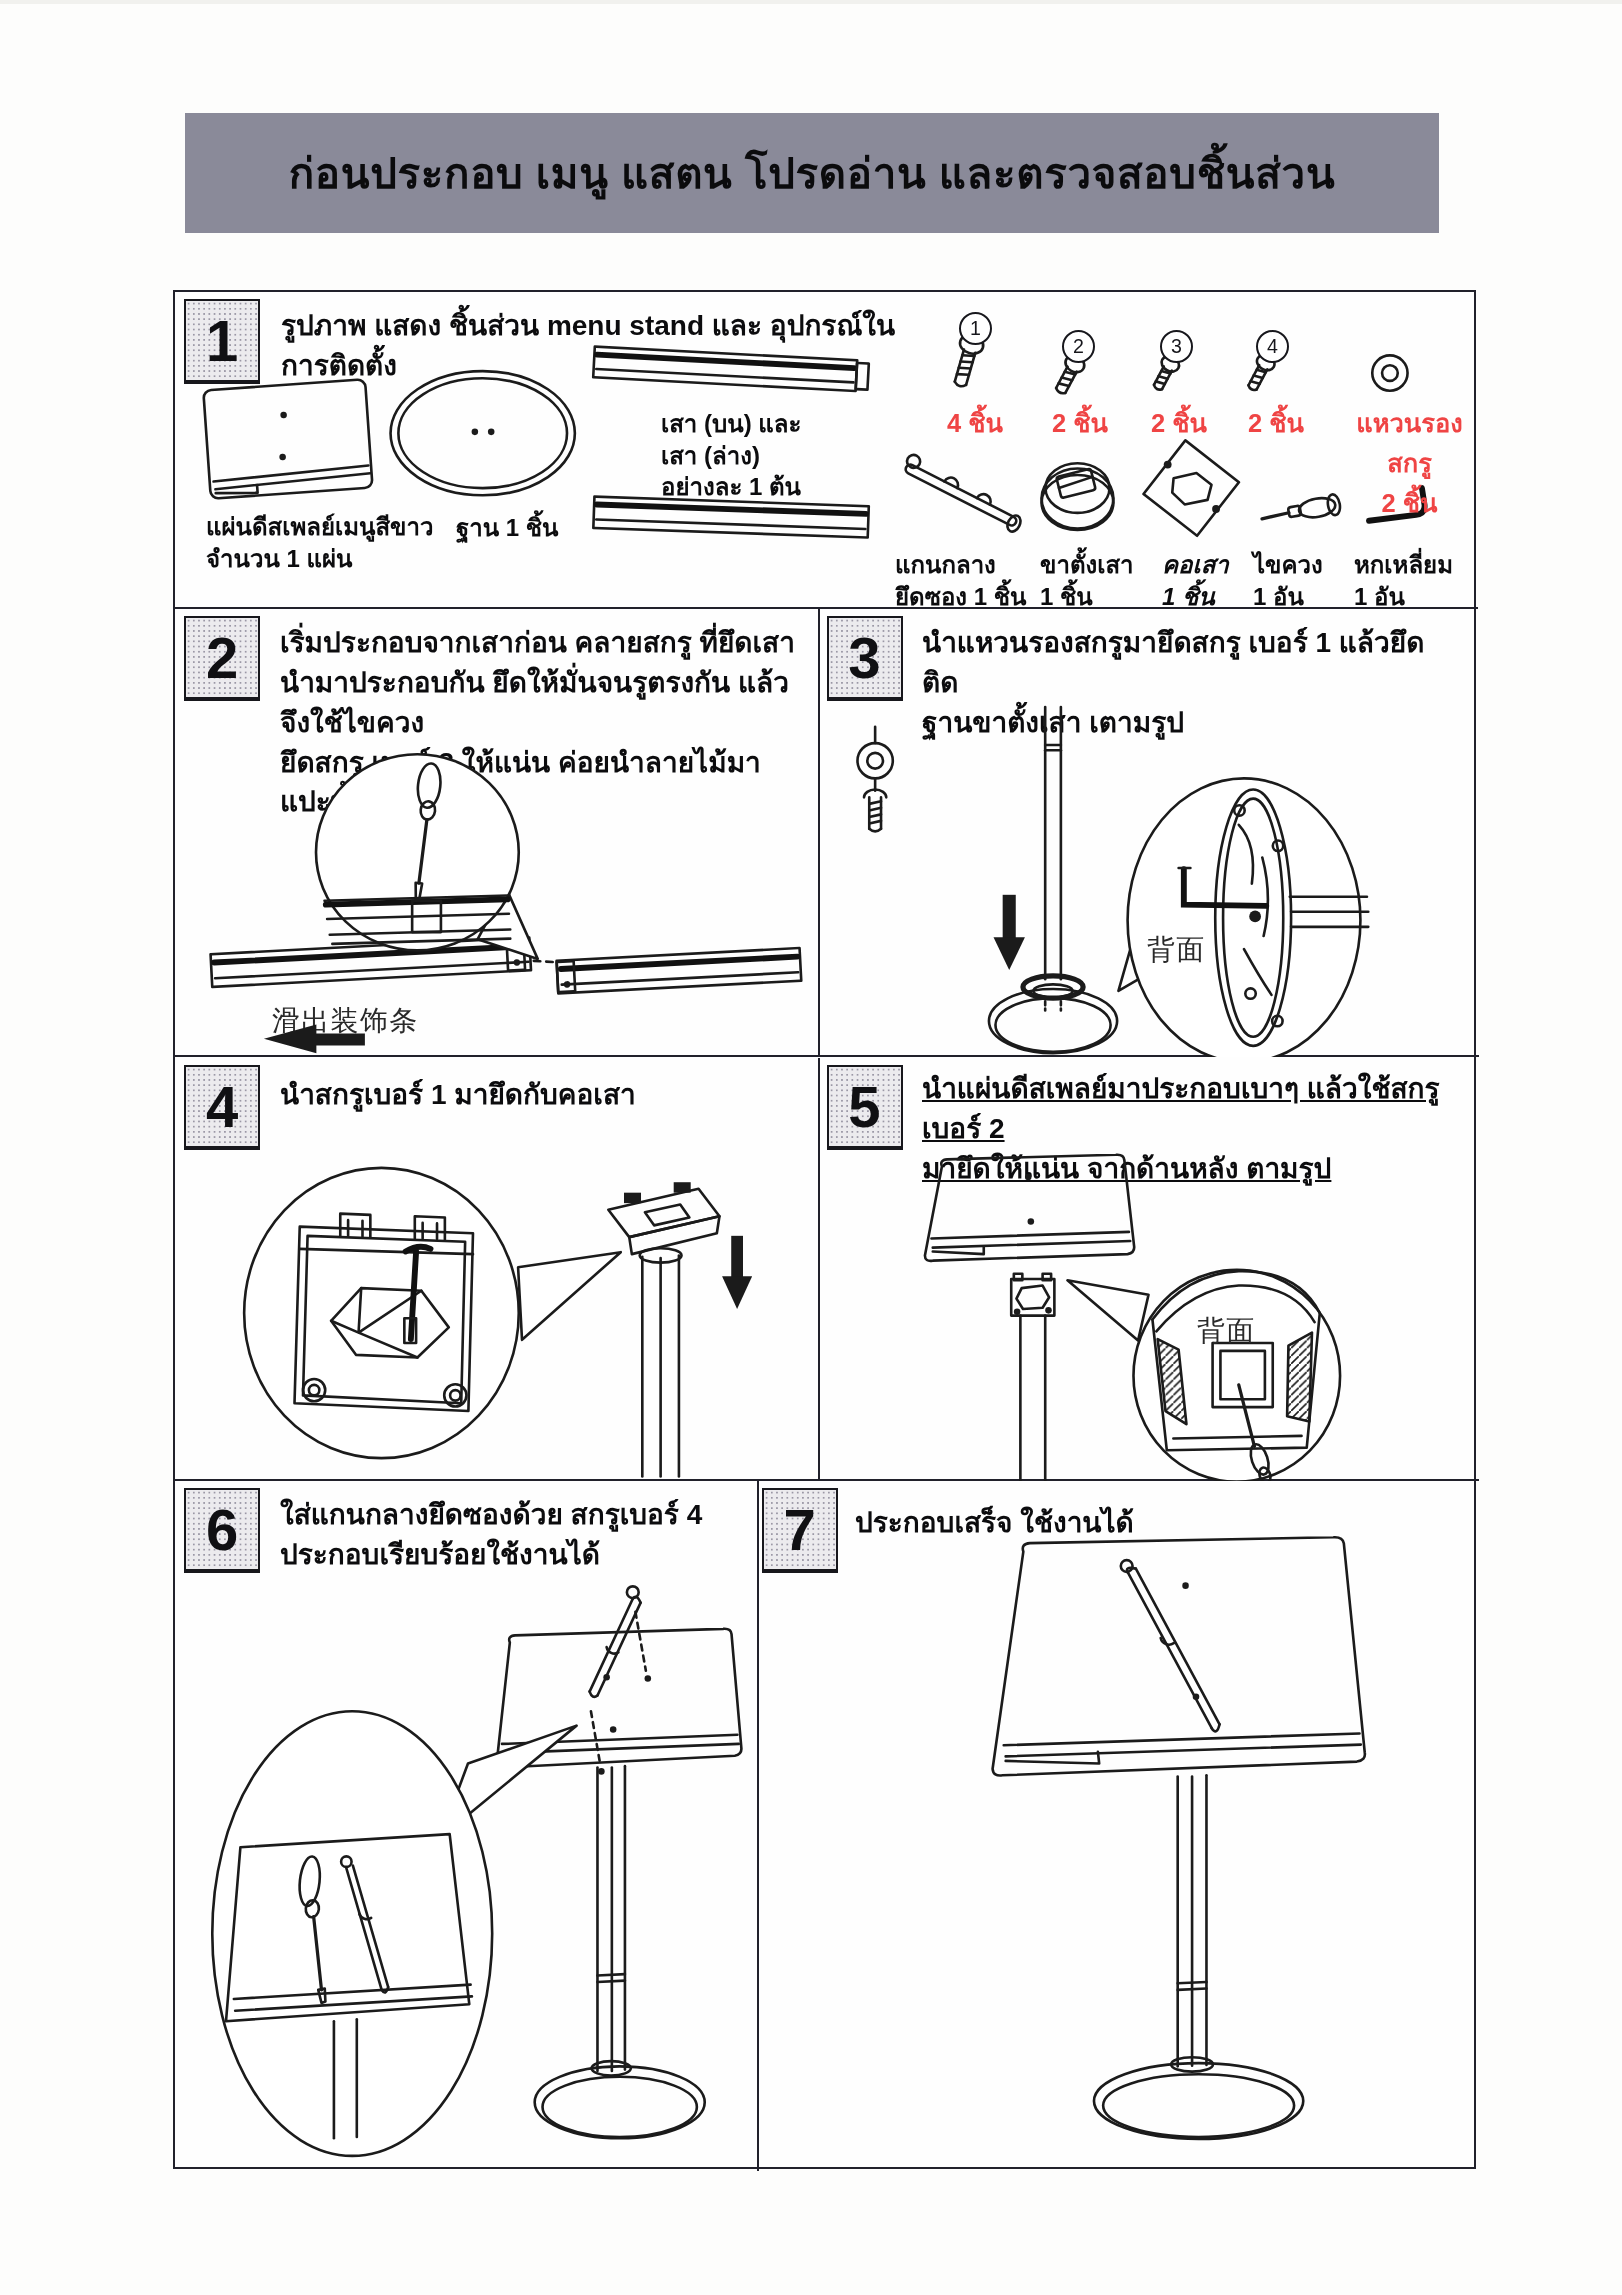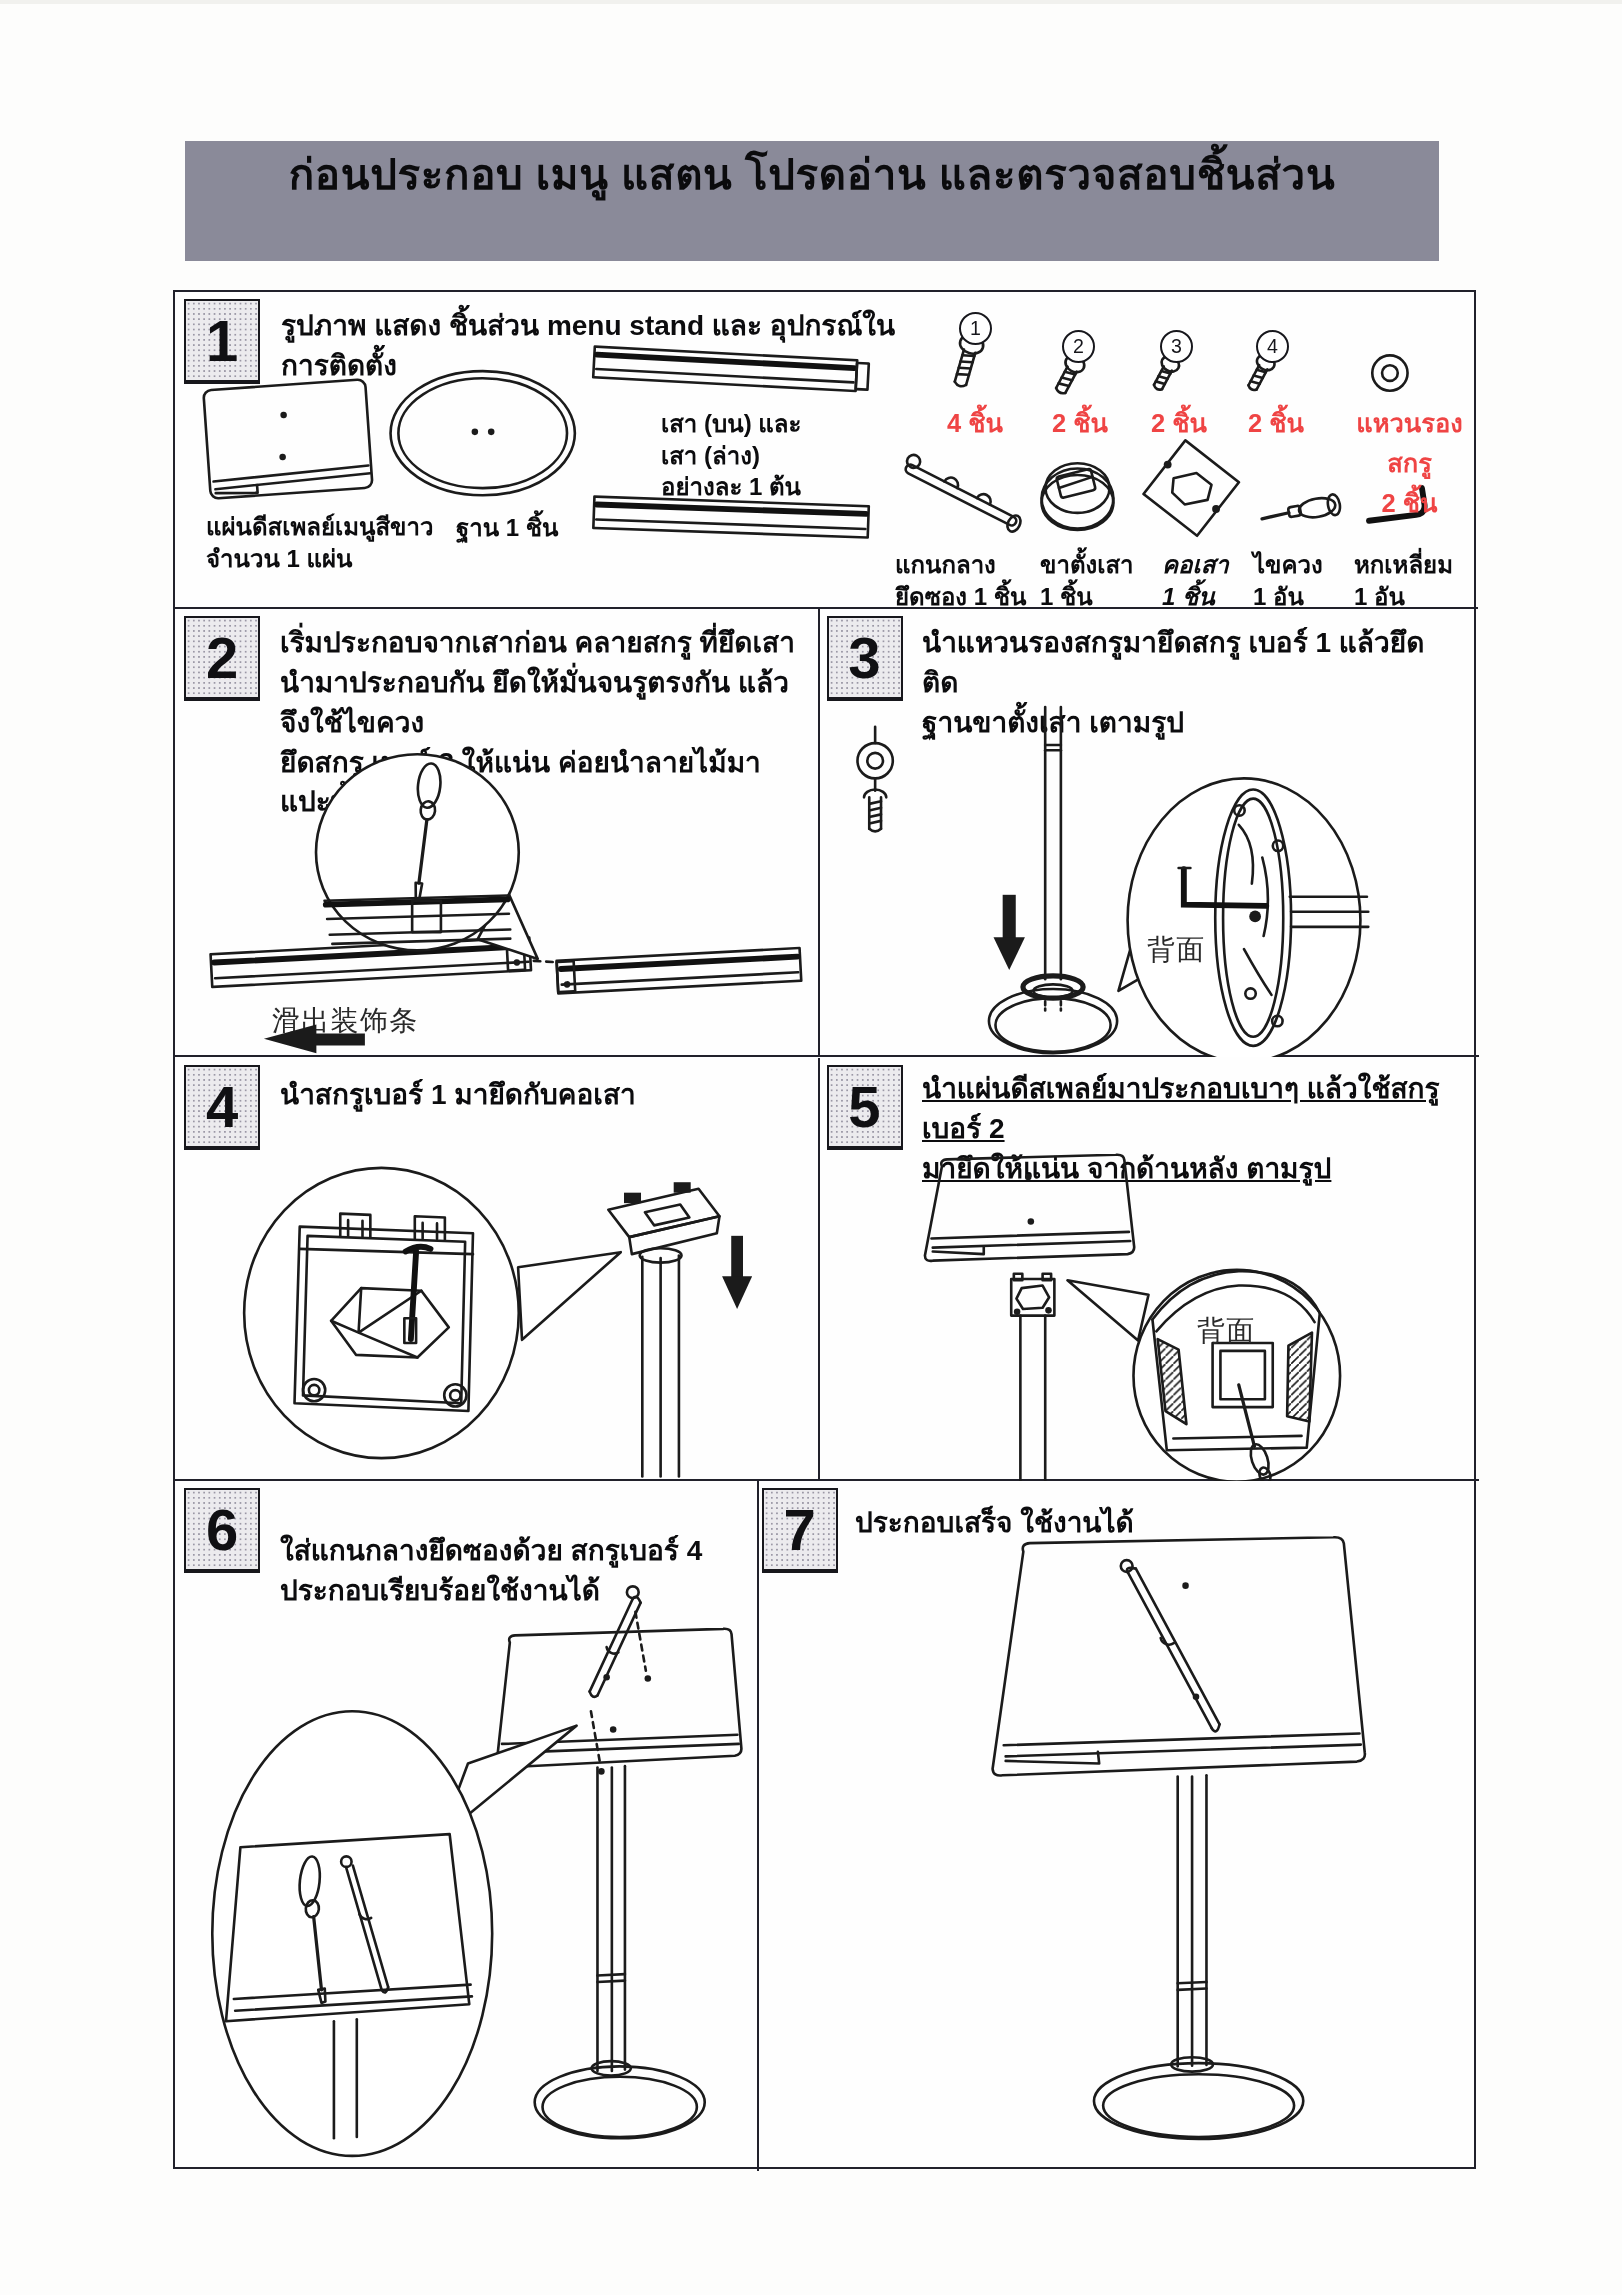--- a/index.html
+++ b/index.html
@@ -1,21 +1,21 @@
 <!DOCTYPE html>
 <html style="font-size:10.5px"><head>
 <meta charset="utf-8">
 <style>
   html,body{margin:0;padding:0;background:#e9e9e9;}
   .page{position:relative;width:1623px;height:2295px;background:#fdfdfc;
         font-family:"Liberation Sans","DejaVu Sans",sans-serif;color:#141414;overflow:hidden;}
   .scanline{position:absolute;left:0;top:0;width:100%;height:3.9px;background:#f1f1ee;}
 
   .header-bar{position:absolute;left:185px;top:113px;width:1254px;height:120px;
-      background:#8a8a99;display:flex;justify-content:center;margin-top:28px;}
+      background:#8a8a99;display:flex;align-items:center;justify-content:center;}
   .header-bar .t{font-size:42px;font-weight:700;color:#0b0b0d;letter-spacing:0.7px;}
 
   .frame{position:absolute;left:173px;top:290px;width:1303px;height:1879px;
       border:2.6px solid #21212b;box-sizing:border-box;background:#fefefe;}
   .panel{position:absolute;box-sizing:border-box;}
   .bb{border-bottom:2.6px solid #21212b;}
   .br{border-right:2.6px solid #21212b;}
 
   .numbox{position:absolute;width:72px;height:79px;
       background-color:#ecebee;
@@ -399,21 +399,21 @@
           <path d="M640,500 L664,594" style="stroke-width:5"></path>
           <ellipse cx="672" cy="614" rx="12" ry="24" transform="rotate(-18 672 614)"></ellipse>
           <ellipse cx="680" cy="638" rx="8" ry="12" transform="rotate(-18 680 638)"></ellipse>
         </g>
       </svg>
       <div class="cn-label" style="left:377px;top:254px;">背面</div>
     </div>
 
     <div class="panel br" style="left:0;top:1189px;width:584px;height:690px;">
       <div class="numbox" style="left:9.2px;top:6.5px;">6</div>
-      <div class="steptitle" style="left:105px;top:14.4px;width:471px;margin-top:36px;">ใส่แกนกลางยึดซองด้วย สกรูเบอร์ 4
+      <div class="steptitle" style="left:105px;top:14.4px;width:471px;">ใส่แกนกลางยึดซองด้วย สกรูเบอร์ 4
 ประกอบเรียบร้อยใช้งานได้</div>
 
       <svg class="art" width="584" height="690" viewBox="0 0 893 1055">
 
         <g class="ink">
           <path d="M512,247 Q508,237 520,236 L838,226 Q850,225 851,234 L866,408 Q867,418 856,420 L504,438 Q492,440 492,430 Z"></path>
           <path d="M500,402 L860,388"></path>
             <path d="M502,416 L862,402"></path>
           <circle class="fillink" cx="660" cy="300" r="5"></circle>
             <circle class="fillink" cx="670" cy="380" r="5"></circle>

